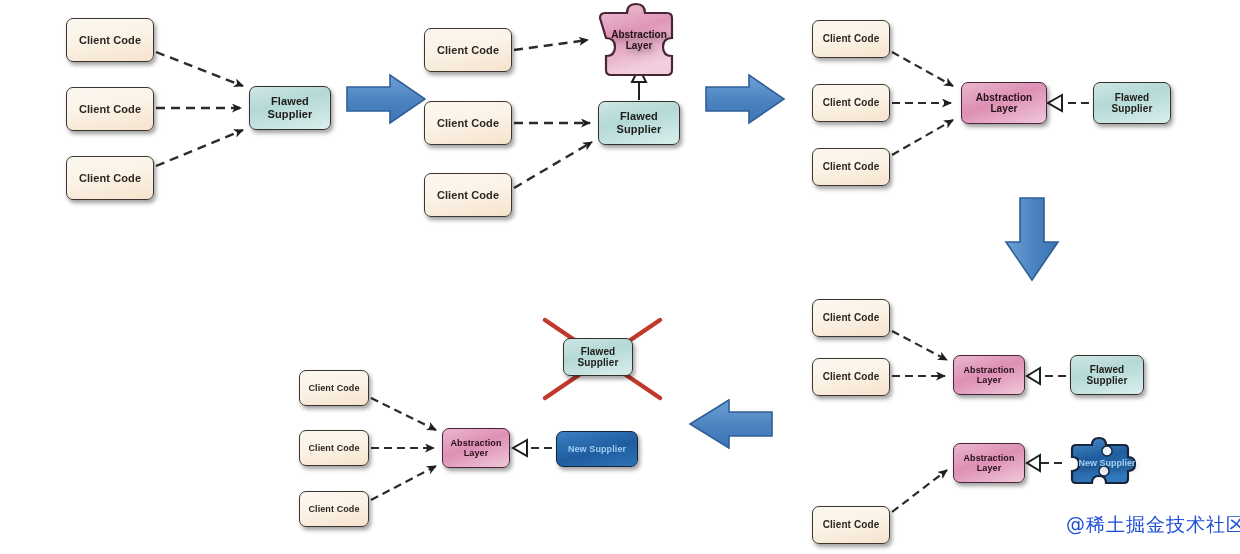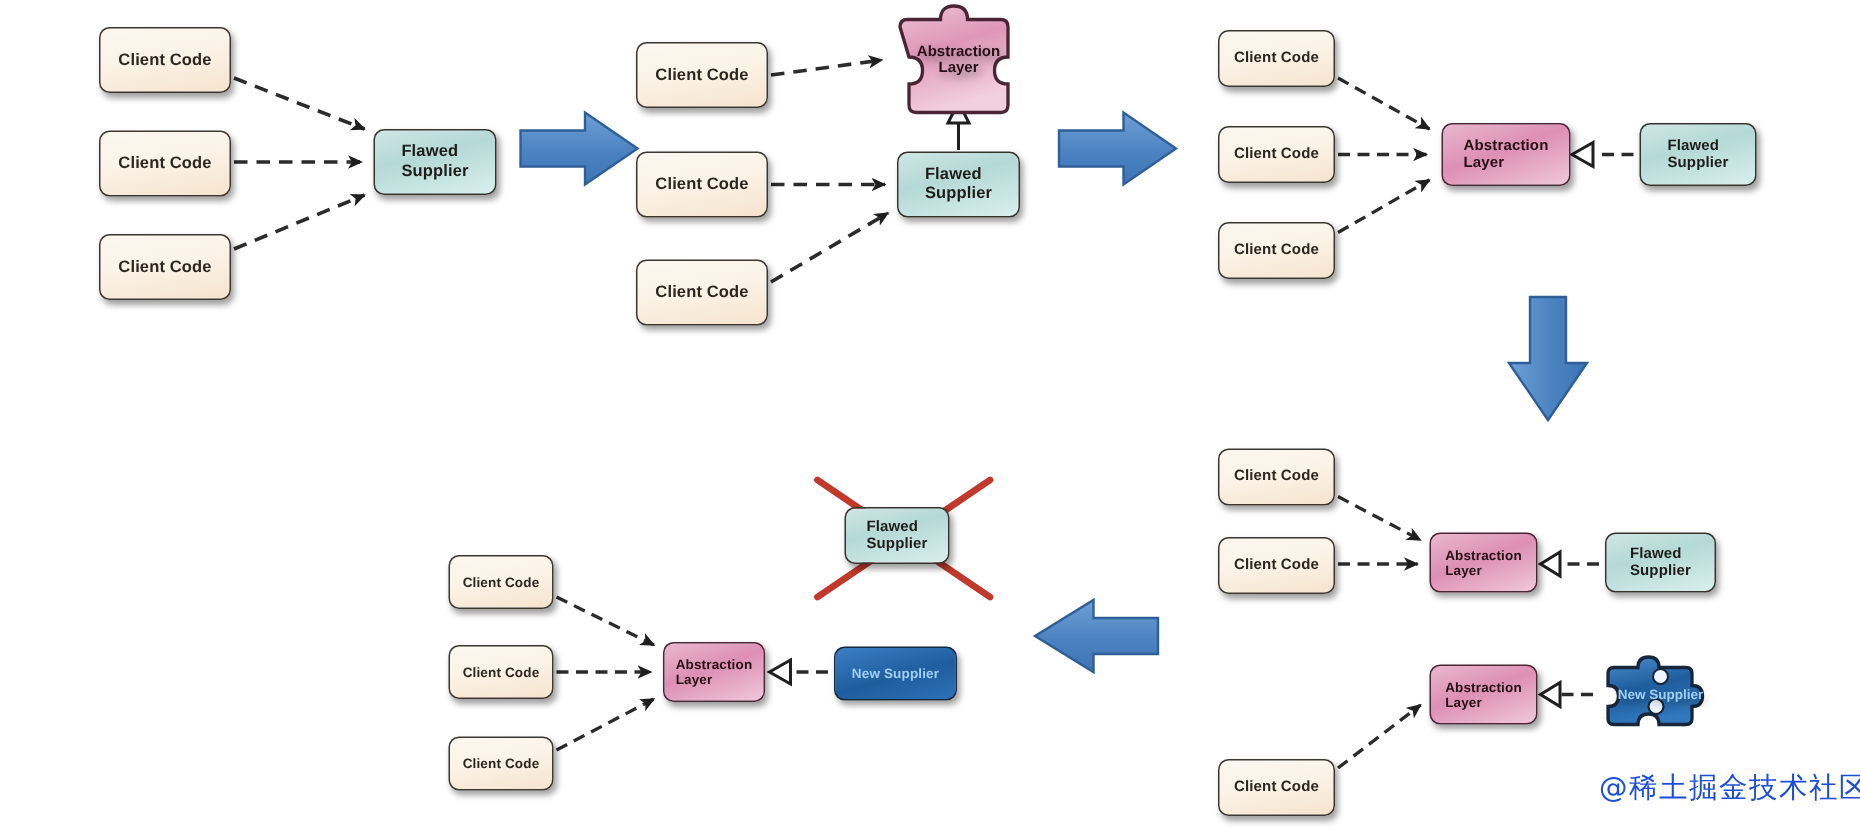--- a/index.html
+++ b/index.html
@@ -25,20 +25,21 @@
     pointer-events: none;
   }
 
   
   .node {
     position: absolute;
     box-sizing: border-box;
     display: flex;
     align-items: center;
     justify-content: center;
+    text-align: center;
     border-radius: 7px;
     border: 1.6px solid #3b3630;
     font-weight: bold;
     letter-spacing: 0.1px;
     line-height: 1.15;
     box-shadow: 2px 3px 4px rgba(0,0,0,0.38);
     z-index: 4;
   }
   .node.client {
     background: linear-gradient(170deg, #fbf7f0 0%, #fbf3e7 45%, #f6e3cd 100%);

